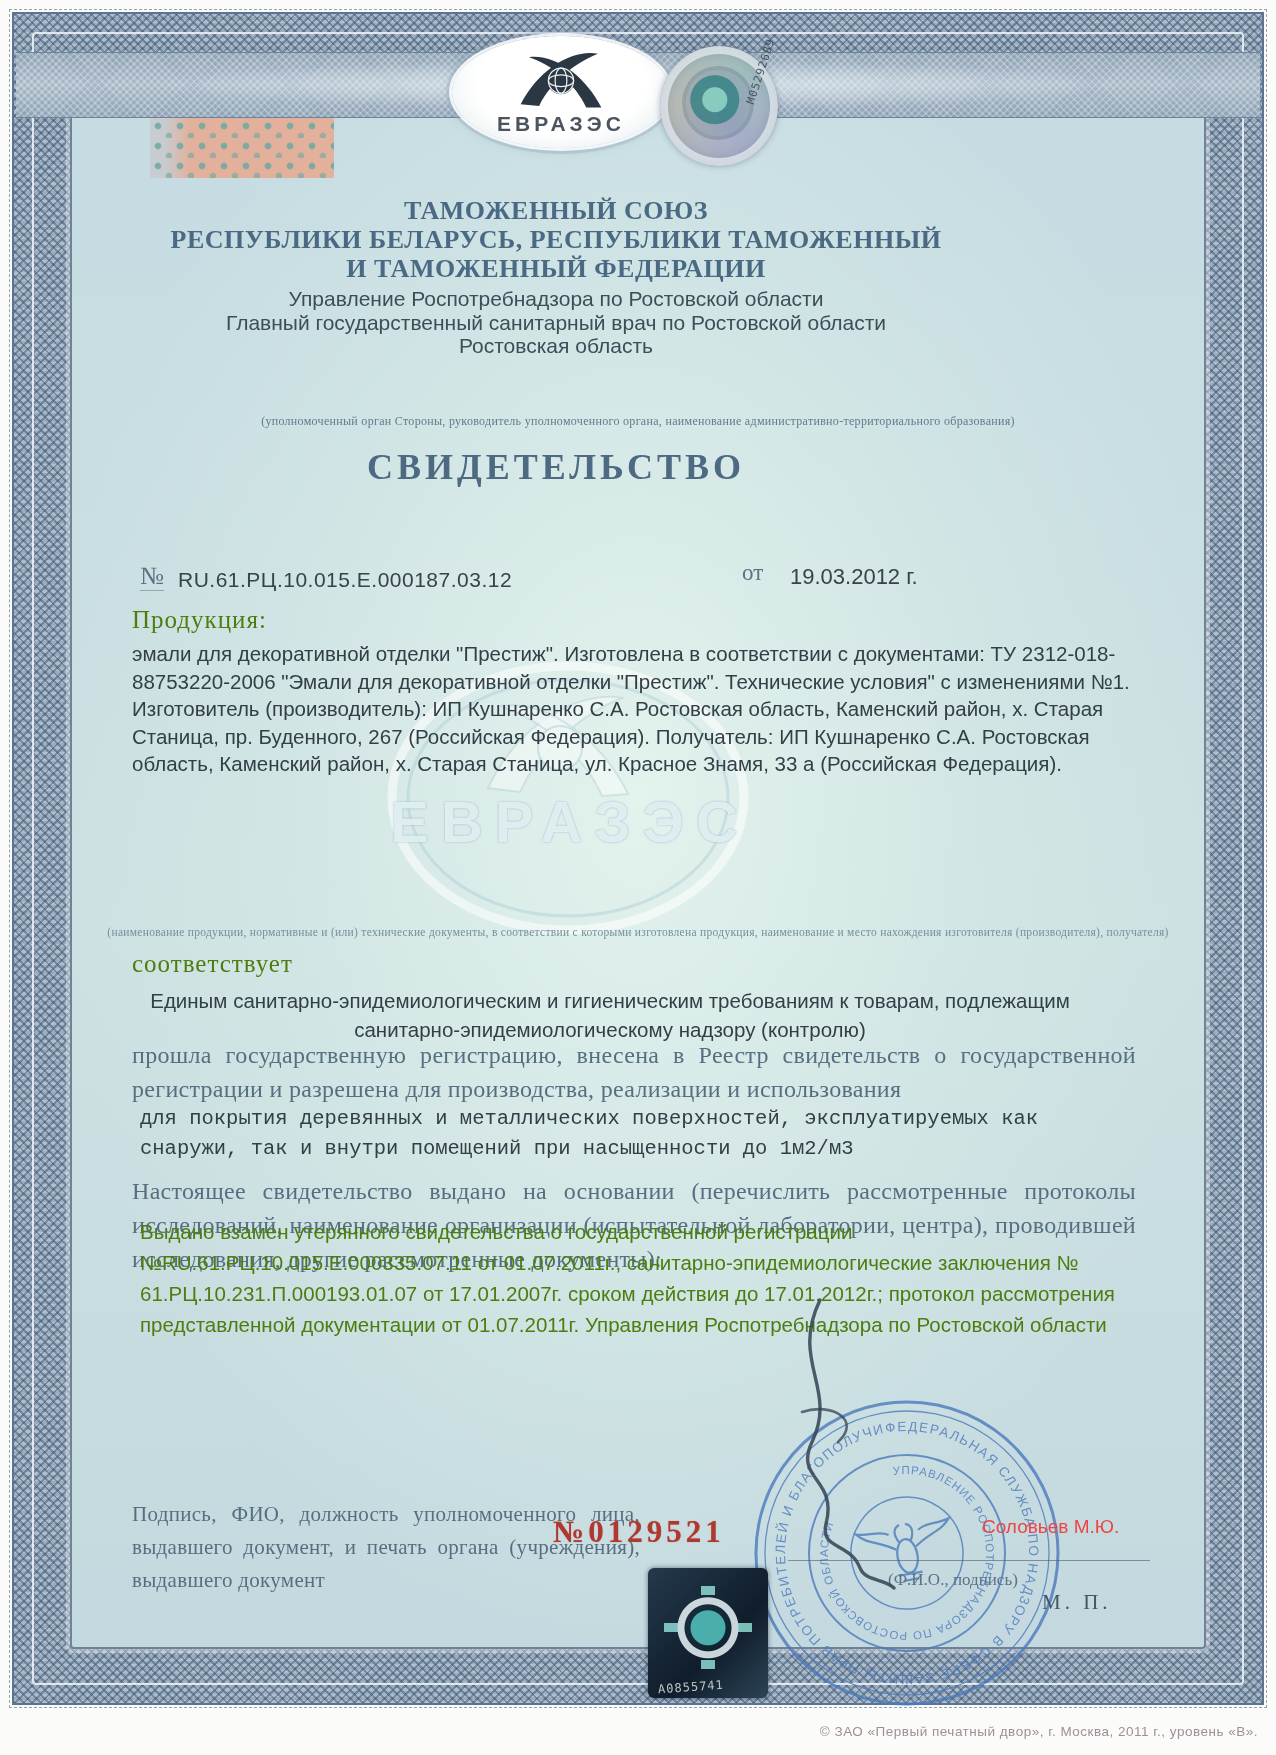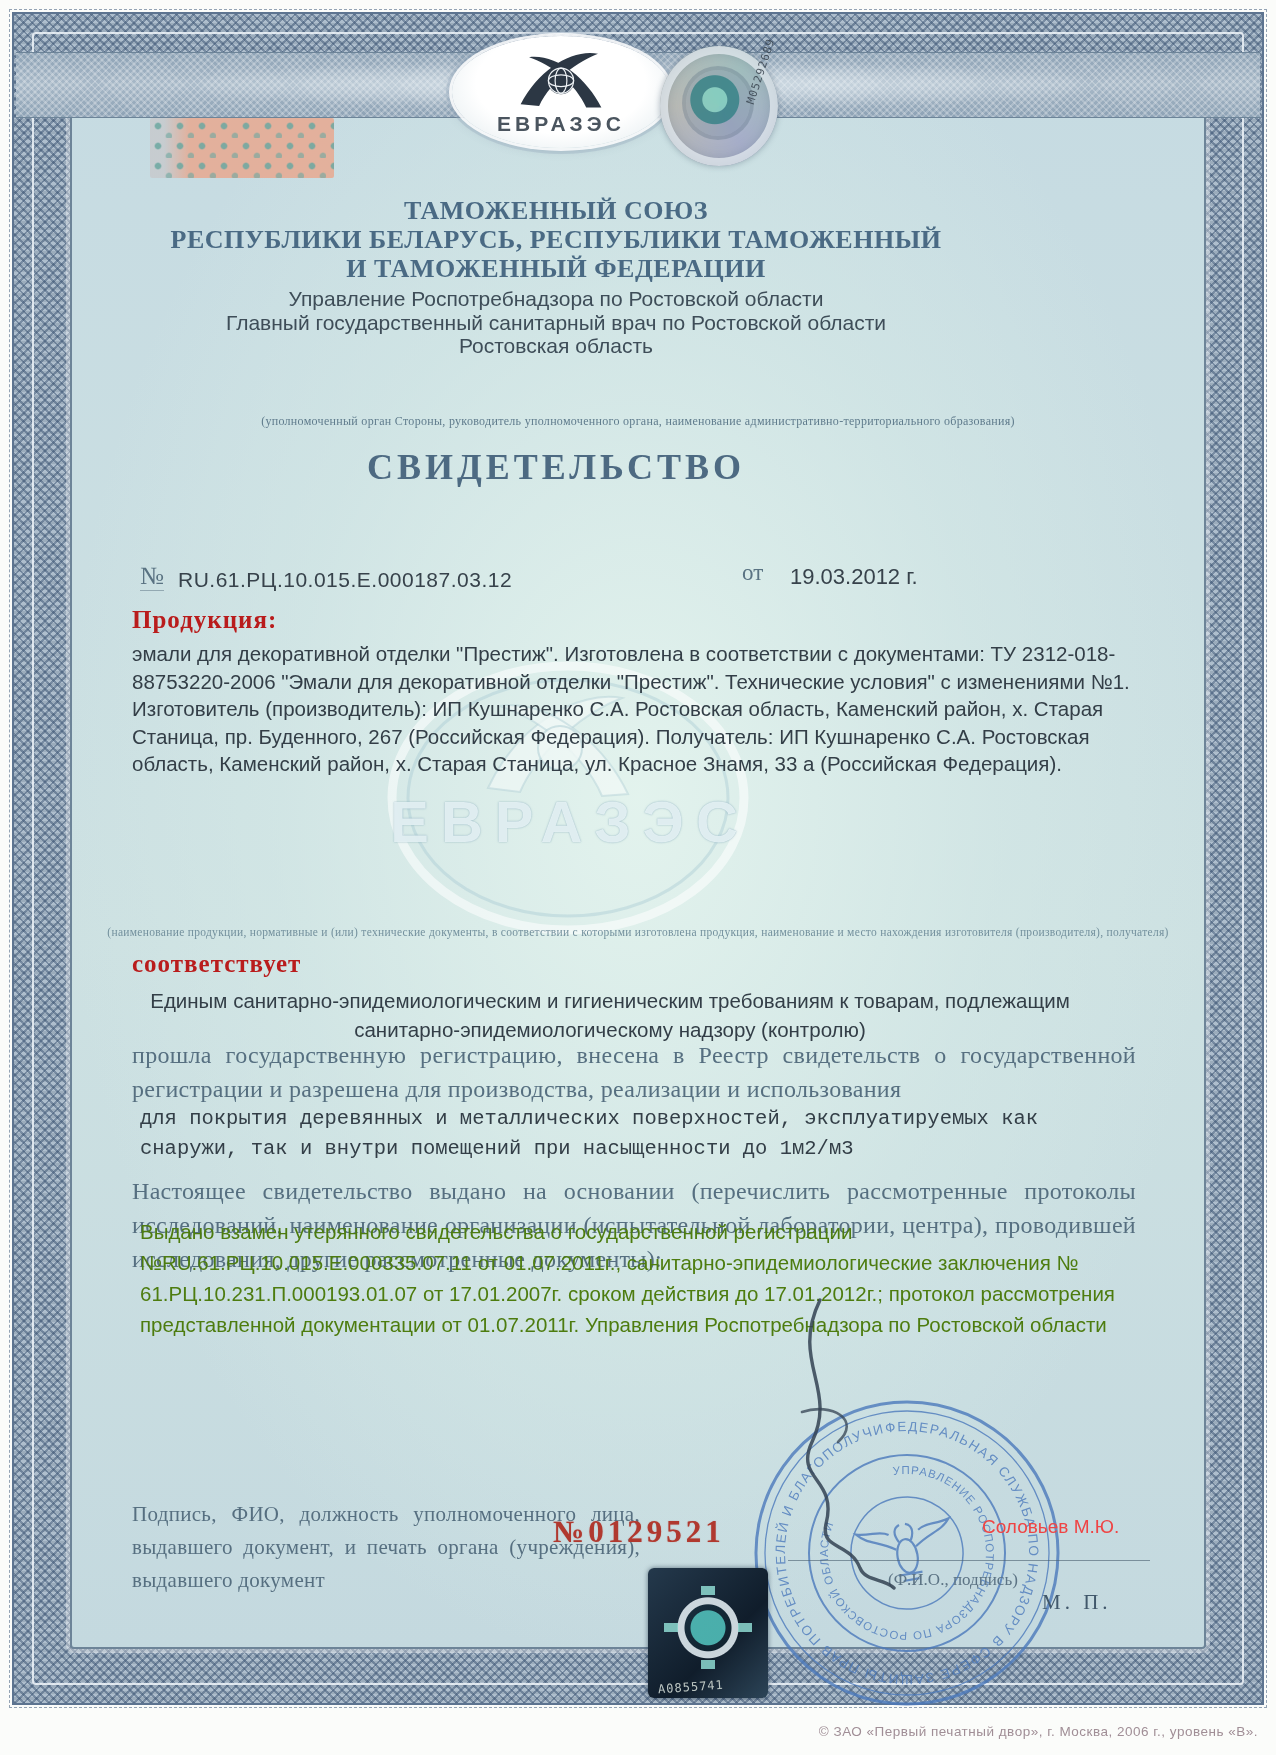--- a/index.html
+++ b/index.html
@@ -121,21 +121,21 @@
   }
   .title-sub{
     position:absolute; left:106px; top:502px; width:900px; text-align:center; z-index:4;
     font-family:"Liberation Serif", serif; font-weight:bold; font-size:27px; letter-spacing:2px; color:#4d6a82;
   }
   .number-row{position:absolute; left:140px; top:560px; width:1000px; z-index:4;}
   .no-label{position:absolute; left:0; top:2px; font-family:"Liberation Serif", serif; font-size:25px; color:#597282; border-bottom:1px solid rgba(89,114,130,.5);}
   .no-value{position:absolute; left:38px; top:8px; font-family:"Liberation Sans", sans-serif; font-size:21px; color:#37424b; letter-spacing:.5px;}
   .from-label{position:absolute; left:602px; top:0; font-family:"Liberation Serif", serif; font-size:23px; color:#597282;}
   .date-value{position:absolute; left:650px; top:4px; font-family:"Liberation Sans", sans-serif; font-size:22px; color:#37424b;}
-  .lbl-faded{font-family:"Liberation Serif", serif; font-size:25px; color:#b91c1c; letter-spacing:1px;font-weight:bold;}
+  .lbl-faded{font-family:"Liberation Serif", serif; font-size:25px; color:#4d7c0f; letter-spacing:1px;}
   .product-label{position:absolute; left:132px; top:606px; z-index:4;}
   .product-text{
     position:absolute; left:132px; top:640px; width:1012px; z-index:4;
     font-family:"Liberation Sans", sans-serif; font-size:20.5px; line-height:27.5px; color:#333e47;
   }
   .compliance-label{position:absolute; left:132px; top:950px; z-index:4;}
   .compliance-text{
     position:absolute; left:140px; top:986px; width:940px; z-index:4;
     font-family:"Liberation Sans", sans-serif; font-size:20.5px; line-height:29px; color:#333e47;text-align:center;
   }
@@ -285,15 +285,15 @@
   </svg>
 
   <div class="holo-bottom">
     <div class="arm" style="left:53px; top:18px;"></div>
     <div class="arm" style="left:53px; top:92px;"></div>
     <div class="arm" style="left:16px; top:55px;"></div>
     <div class="arm" style="left:90px; top:55px;"></div>
     <div class="holo-serial-bottom">А0855741</div>
   </div>
 
-  <div class="footer">© ЗАО «Первый печатный двор», г. Москва, 2006 г., уровень «В».</div>
+  <div class="footer">© ЗАО «Первый печатный двор», г. Москва, 2011 г., уровень «В».</div>
 
 </div>
 
 </body></html>

